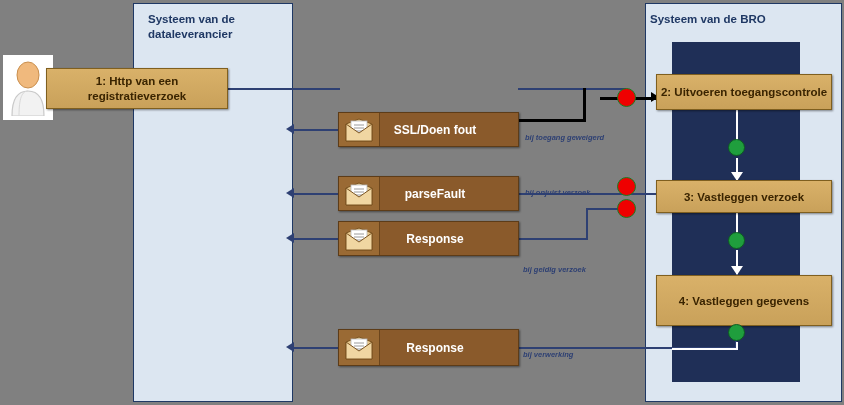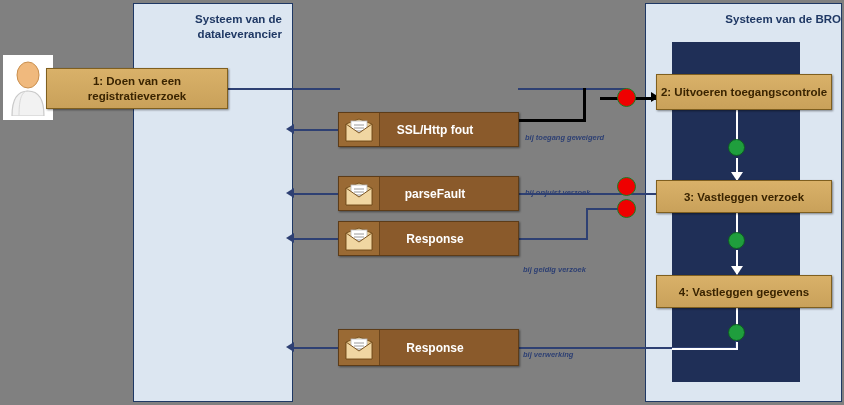--- a/index.html
+++ b/index.html
@@ -14,21 +14,21 @@
   
   .lane{
     position:absolute;
     background:#dce6f1;
     border:1.5px solid #1f3864;
     box-sizing:border-box;
   }
   .lane-title{
     position:absolute;
     left:4px;right:0;
-    text-align:right;
+    text-align:left;
     color:#1f3864;
     font-weight:bold;
     font-size:11.5px;
     line-height:15px;
   }
 
   
   .verwerking-block{
     position:absolute;
     background:#1f2f57;
@@ -204,50 +204,50 @@
 
   <div class="actor" style="left:3px;top:55px;width:50px;height:65px;">
     <svg width="40" height="56" viewBox="0 0 40 56">
       <ellipse cx="20" cy="15" rx="11" ry="13" fill="#f0b97d" stroke="#c98f4e" stroke-width="1"></ellipse>
       <path d="M4 56 C4 38 10 31 20 31 C30 31 36 38 36 56 Z" fill="#f2f2f2" stroke="#c9c9c9" stroke-width="1.2"></path>
       <path d="M20 31 C14 31 11 38 11 56" fill="none" stroke="#d8d8d8" stroke-width="1"></path>
     </svg>
   </div>
 
   <div class="task two-line" style="left:46px;top:68px;width:182px;height:41px;">
-    <span>1: Doen van een registratieverzoek</span>
+    <span>1: Http van een registratieverzoek</span>
   </div>
 
   <div class="task" style="left:656px;top:74px;width:176px;height:36px;">
     <span>2: Uitvoeren toegangscontrole</span>
   </div>
 
   <div class="task" style="left:656px;top:180px;width:176px;height:33px;">
     <span>3:  Vastleggen verzoek</span>
   </div>
 
-  <div class="task" style="left:656px;top:275px;width:176px;height:33px;">
+  <div class="task" style="left:656px;top:275px;width:176px;height:51px;">
     <span>4: Vastleggen gegevens</span>
   </div>
 
 
   <div class="msg" style="left:338px;top:112px;width:181px;height:35px;">
     <span class="env">
       <svg width="28" height="24" viewBox="0 0 28 24">
         <path d="M1 6 L14 1 L27 6 L27 23 L1 23 Z" fill="#e8c98f" stroke="#7a5320" stroke-width="1"></path>
         <rect x="6" y="3" width="16" height="14" fill="#ffffff" stroke="#b9b9b9" stroke-width=".8"></rect>
         <g stroke="#9a9a9a" stroke-width="1">
           <line x1="9" y1="7" x2="19" y2="7"></line>
           <line x1="9" y1="10" x2="19" y2="10"></line>
           <line x1="9" y1="13" x2="19" y2="13"></line>
         </g>
         <path d="M1 6 L14 15 L27 6 L27 23 L1 23 Z" fill="#f0d6a2" stroke="#7a5320" stroke-width="1"></path>
       </svg>
     </span>
-    <span class="mlabel">SSL/Http fout</span>
+    <span class="mlabel">SSL/Doen fout</span>
   </div>
 
   <div class="msg" style="left:338px;top:176px;width:181px;height:35px;">
     <span class="env">
       <svg width="28" height="24" viewBox="0 0 28 24">
         <path d="M1 6 L14 1 L27 6 L27 23 L1 23 Z" fill="#e8c98f" stroke="#7a5320" stroke-width="1"></path>
         <rect x="6" y="3" width="16" height="14" fill="#ffffff" stroke="#b9b9b9" stroke-width=".8"></rect>
         <g stroke="#9a9a9a" stroke-width="1">
           <line x1="9" y1="7" x2="19" y2="7"></line>
           <line x1="9" y1="10" x2="19" y2="10"></line>

